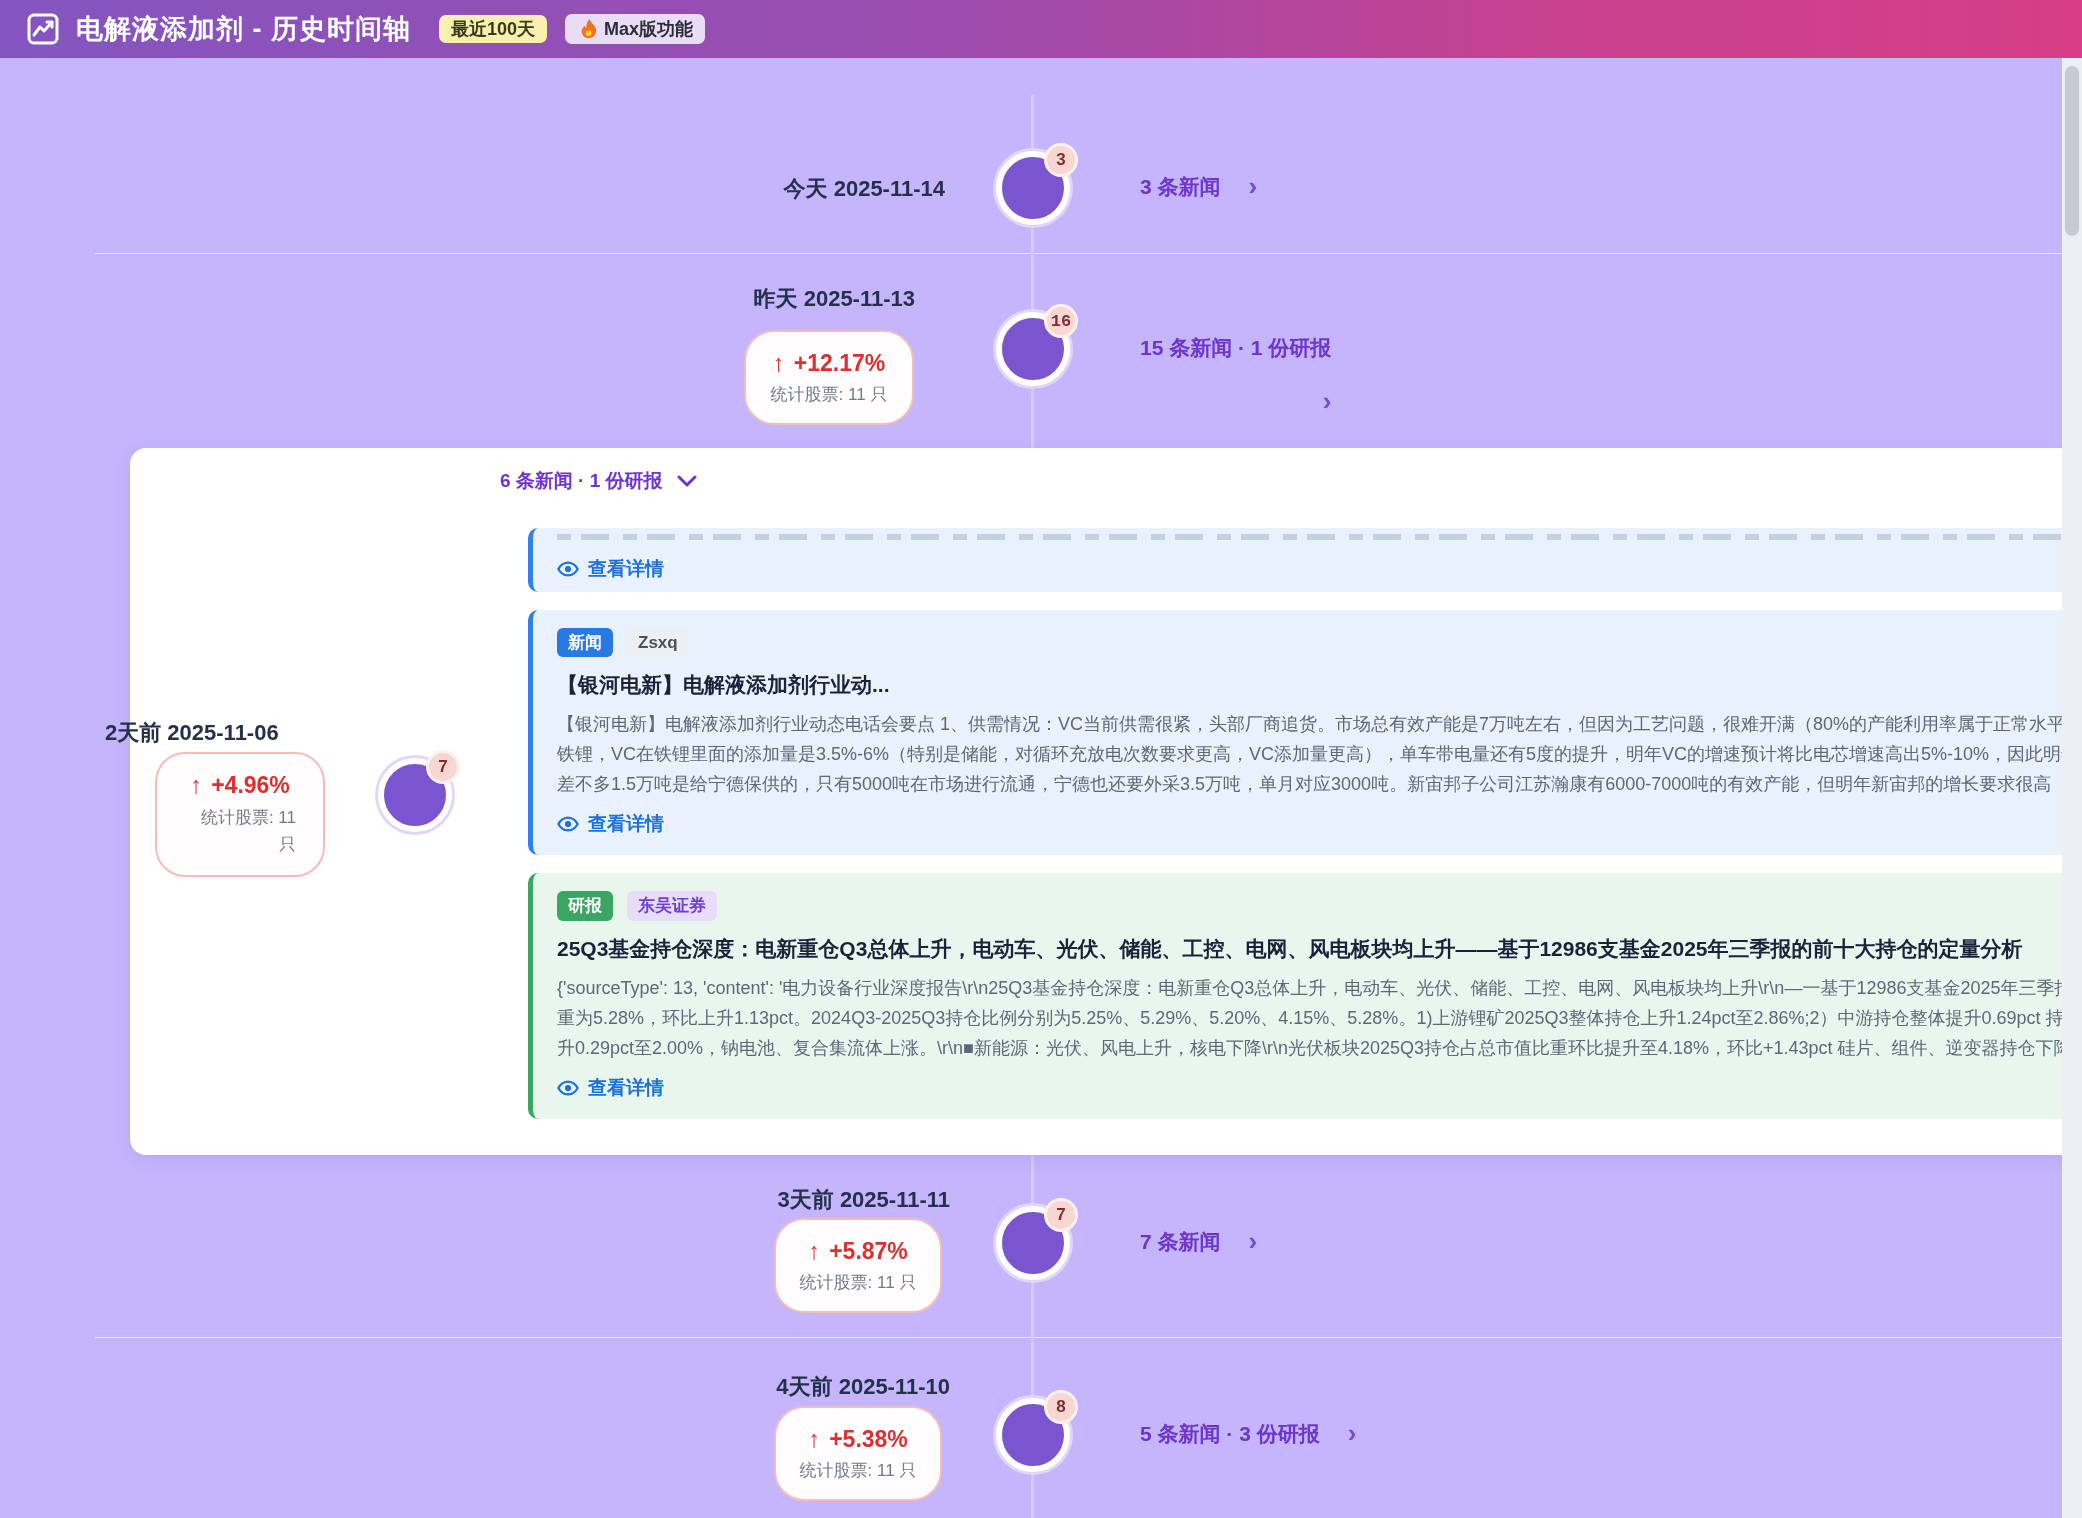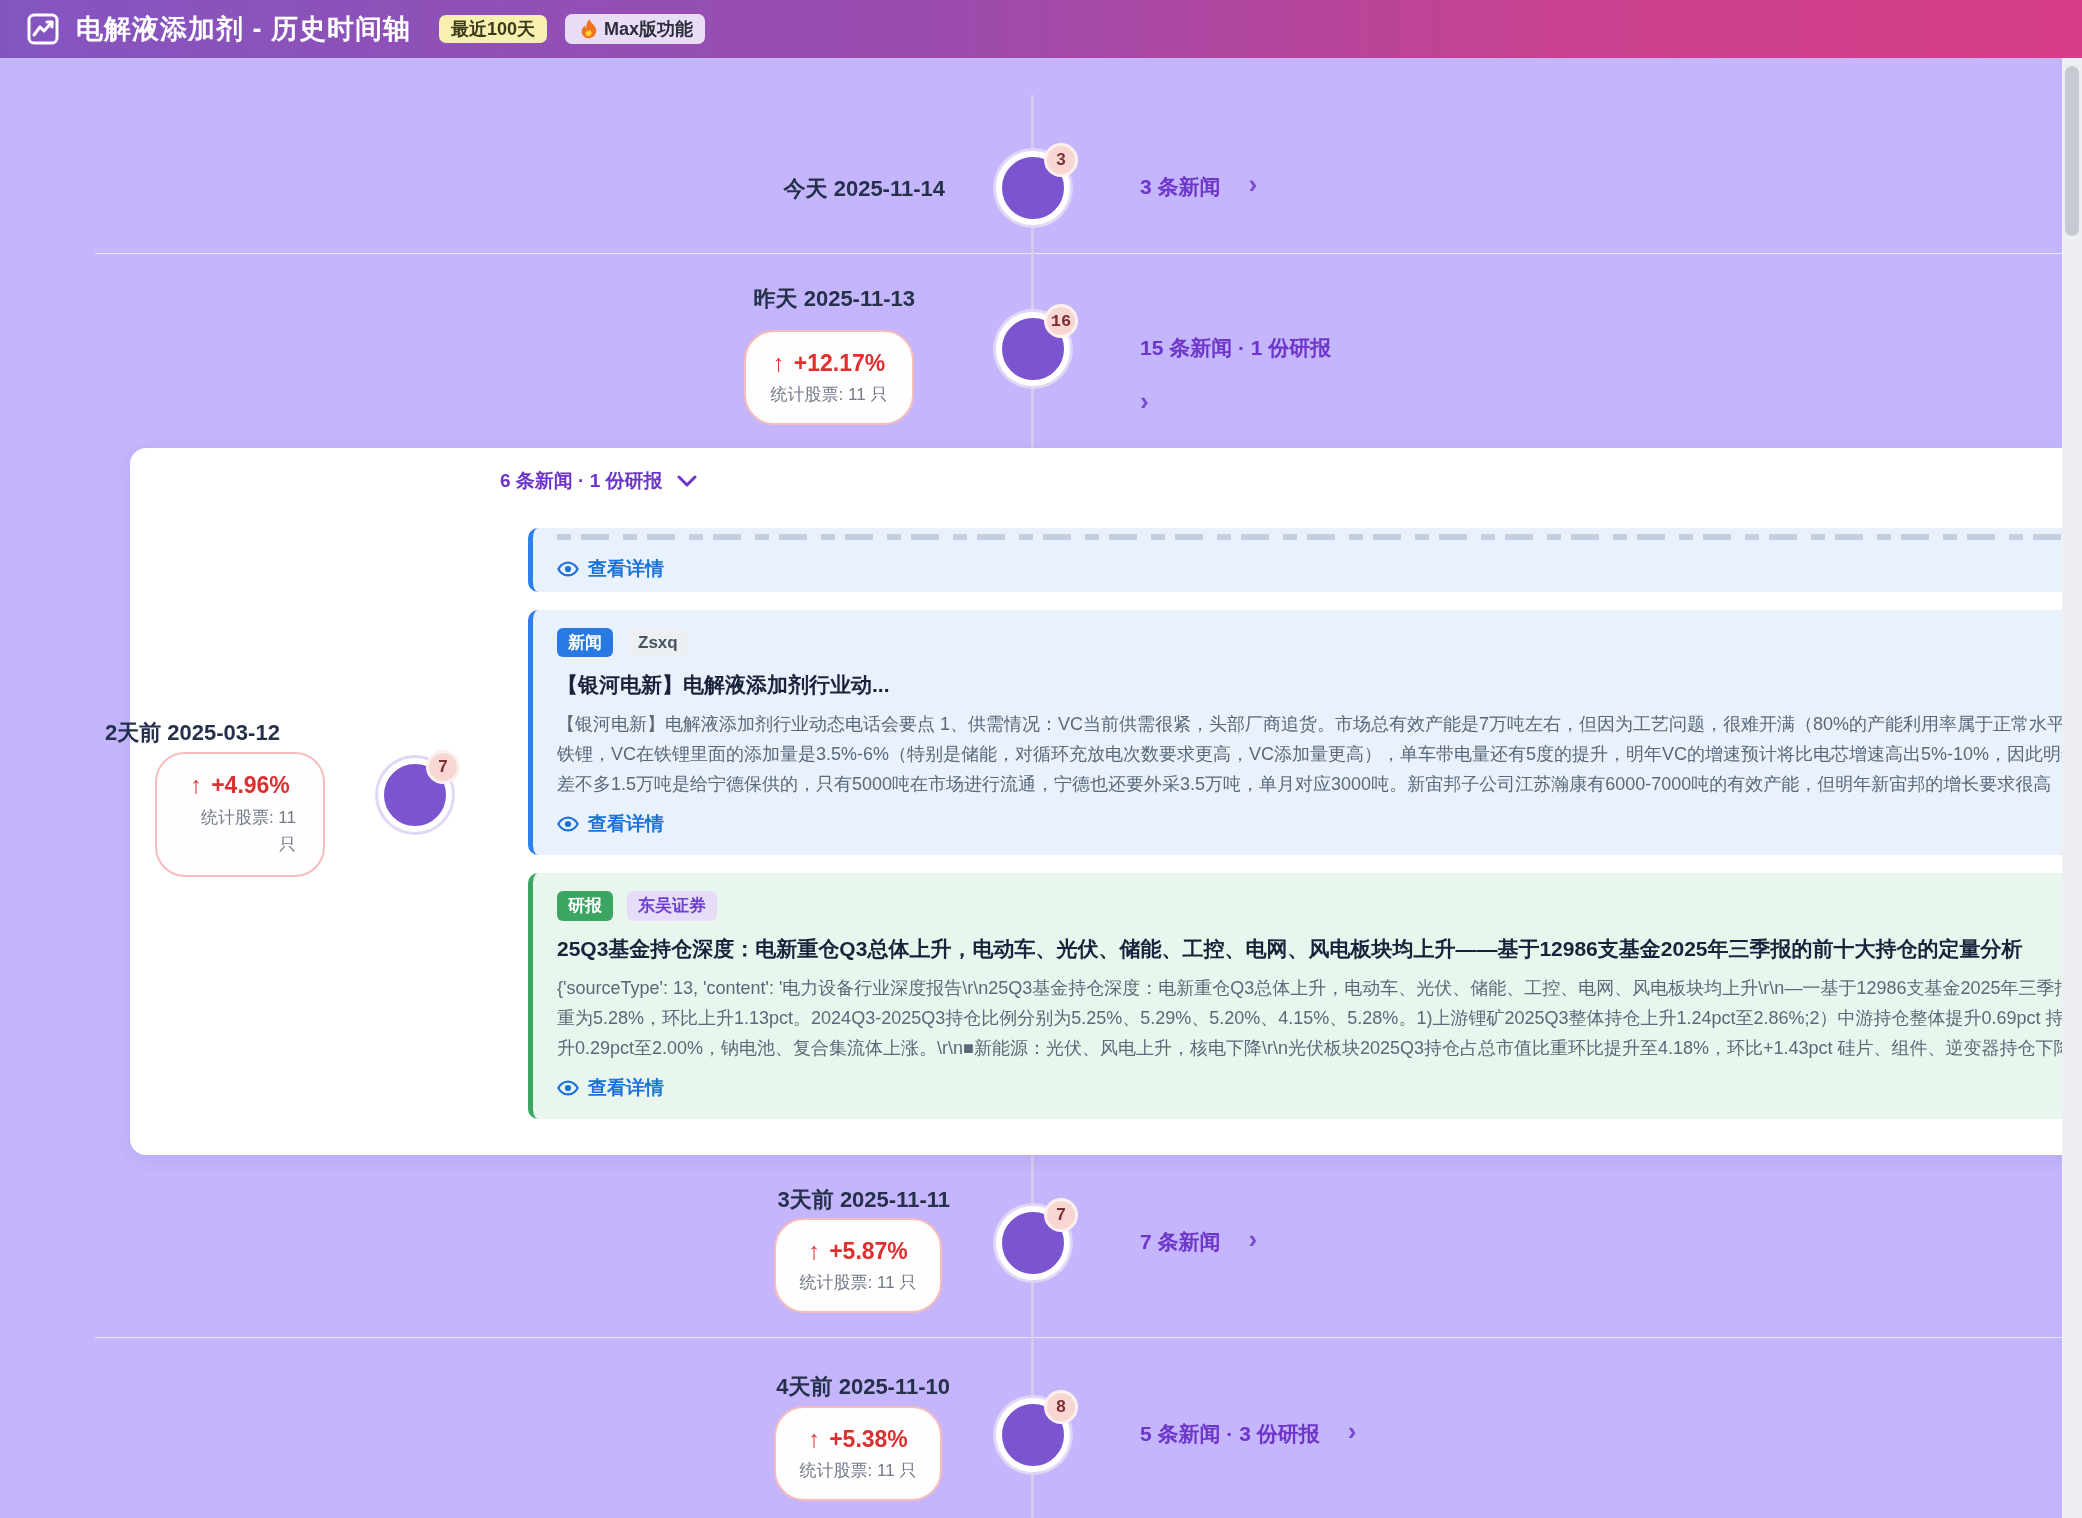--- a/index.html
+++ b/index.html
@@ -24,21 +24,21 @@
   
   .tl-line{position:absolute;left:1031px;top:95px;width:3px;height:1423px;background:#d9c8ef;z-index:2;}
   .divider{position:absolute;left:95px;width:1967px;height:1px;background:#e6e9ef;z-index:1;}
 
   .date{position:absolute;font-size:22px;font-weight:bold;color:#25304a;text-align:right;z-index:4;}
   .node{position:absolute;width:62px;height:62px;border-radius:50%;background:#7b55d0;
         border:6px solid #fff;box-shadow:0 0 0 3px #e2d6f6;z-index:5;}
   .node .cnt{position:absolute;right:-14px;top:-14px;width:34px;height:34px;border-radius:50%;
         background:#f8d7d3;border:3px solid #fdf1ef;color:#7e2d35;font-size:17px;font-weight:bold;
         display:flex;align-items:center;justify-content:center;box-sizing:border-box;}
-  .sum{position:absolute;display:flex;align-items:flex-start;gap:28px;z-index:4;color:#6d35c9;
+  .sum{position:absolute;display:flex;align-items:flex-end;gap:28px;z-index:4;color:#6d35c9;
         font-size:21px;font-weight:bold;}
   .sum .chev{font-size:26px;line-height:1;font-weight:bold;color:#7a4ad0;transform:translateY(-2px);}
 
   .pill{position:absolute;box-sizing:border-box;border:2px solid #f6bcba;border-radius:30px;
         background:#fffdfd;display:flex;flex-direction:column;align-items:center;justify-content:center;
         z-index:4;}
   .pill .chg{display:flex;align-items:center;gap:9px;color:#dc2f2f;font-size:23px;font-weight:bold;white-space:nowrap;}
   .pill .chg .arr{font-size:24px;}
   .pill .stat{margin-top:6px;color:#707a88;font-size:17px;white-space:nowrap;}
   .pill.wrap .stat{white-space:normal;width:112px;text-align:right;line-height:1.55;}
@@ -121,21 +121,21 @@
   <div class="node" style="left:996px;top:312px;font-family:Liberation Mono, monospace;">
     <span class="cnt">16</span>
   </div>
   <div class="sum" style="left:1140px;top:334px;flex-direction:column;">
     <span>15 条新闻 · 1 份研报</span>
     <span class="chev">›</span>
   </div>
 
   <div class="xcard"></div>
 
-  <div class="date" style="left:105px;top:718px;width:225px;text-align:left;z-index:4;">2天前 2025-03-12</div>
+  <div class="date" style="left:105px;top:718px;width:225px;text-align:left;z-index:4;">2天前 2025-11-06</div>
   <div class="pill wrap" style="left:155px;top:752px;width:170px;height:125px;">
     <span class="chg">
       <span class="arr">↑</span>
       <span>+4.96%</span>
     </span>
     <span class="stat">统计股票: 11 只</span>
   </div>
   <div class="node" style="left:378px;top:758px;">
     <span class="cnt">7</span>
   </div>

